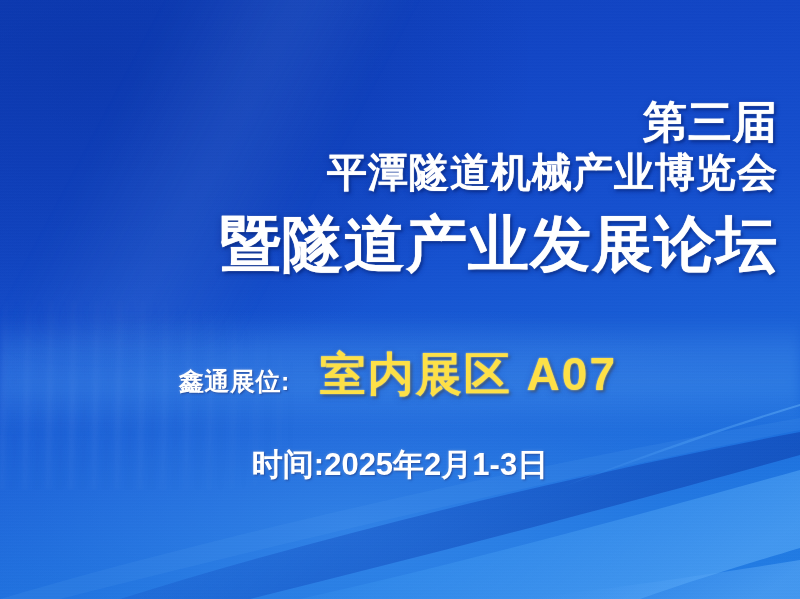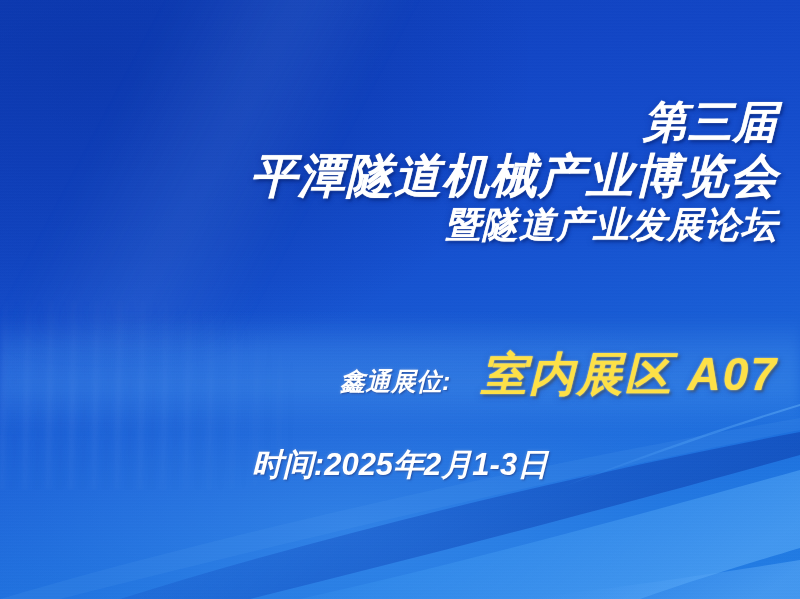--- a/index.html
+++ b/index.html
@@ -127,21 +127,20 @@
       rgba(0,0,0,0.012) 3px);
     opacity: 0.7;
     pointer-events: none;
   }
 
   
 
   .content {
     position: absolute;
     inset: 0;
-    font-style: italic;
   }
 
   .title-block {
     position: absolute;
     right: 22px;
     top: 100px;
     text-align: right;
     width: 760px;
   }
 
@@ -156,37 +155,37 @@
       2px 2px 3px rgba(4, 30, 110, 0.55),
       0 2px 6px rgba(4, 30, 110, 0.35);
   }
 
   .title-line-1 {
     font-size: 44px;
     margin-bottom: 8px;
   }
 
   .title-line-2 {
-    font-size: 47px;
-    margin-bottom: 8px;
+    font-size: 40px;
+    margin-bottom: 22px;
     text-align: right;
   }
 
   .title-line-3 {
-    font-size: 36px;
+    font-size: 61px;
     text-align: right;
   }
 
   .booth-row {
     position: absolute;
     right: 22px;
     top: 344px;
     display: flex;
     align-items: baseline;
-    justify-content: flex-end;
+    justify-content: center;
     gap: 30px;
     width: 760px;
   }
 
   .booth-label {
     color: #ffffff;
     font-size: 25px;
     font-weight: 700;
     letter-spacing: 0.5px;
     white-space: nowrap;

